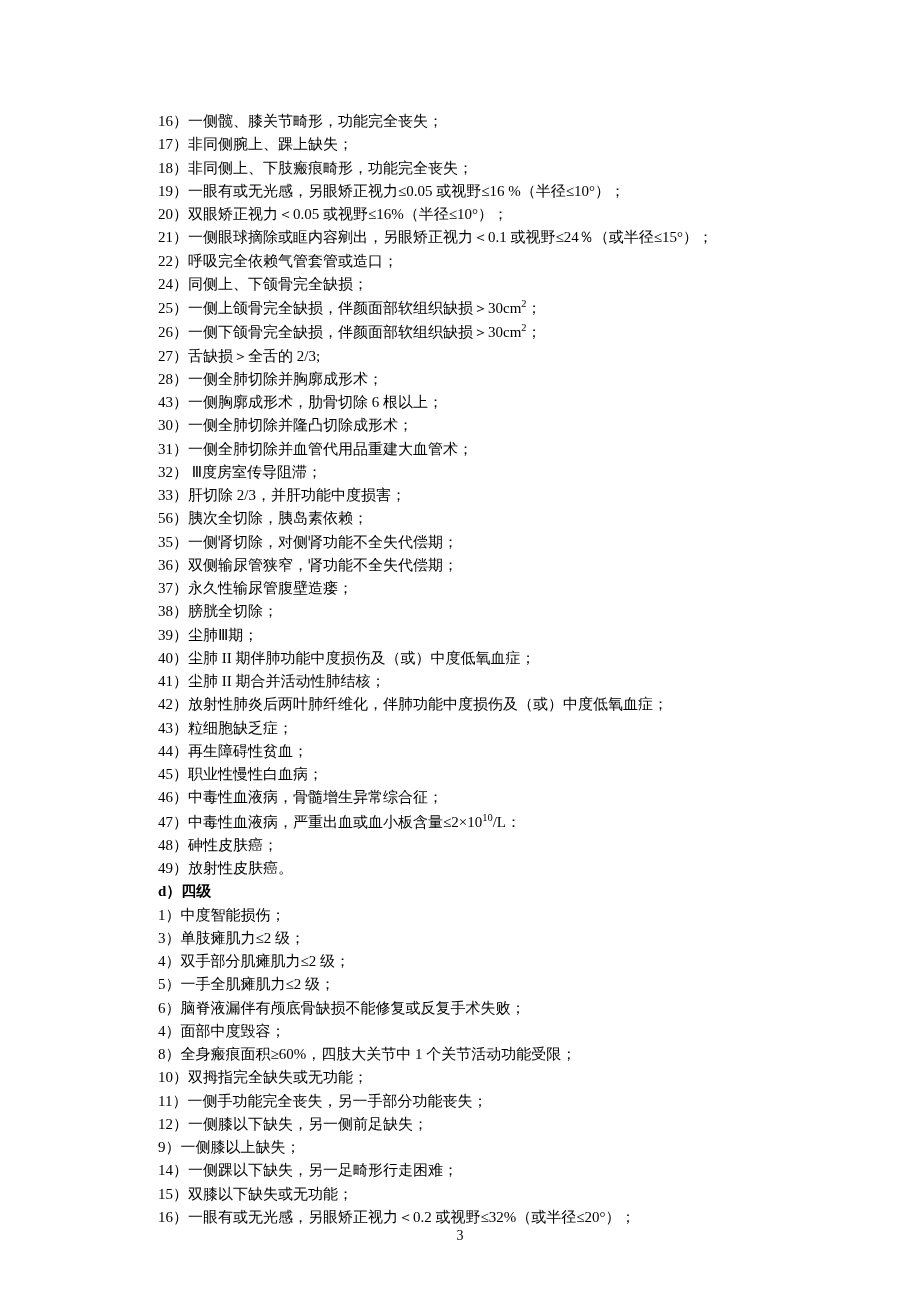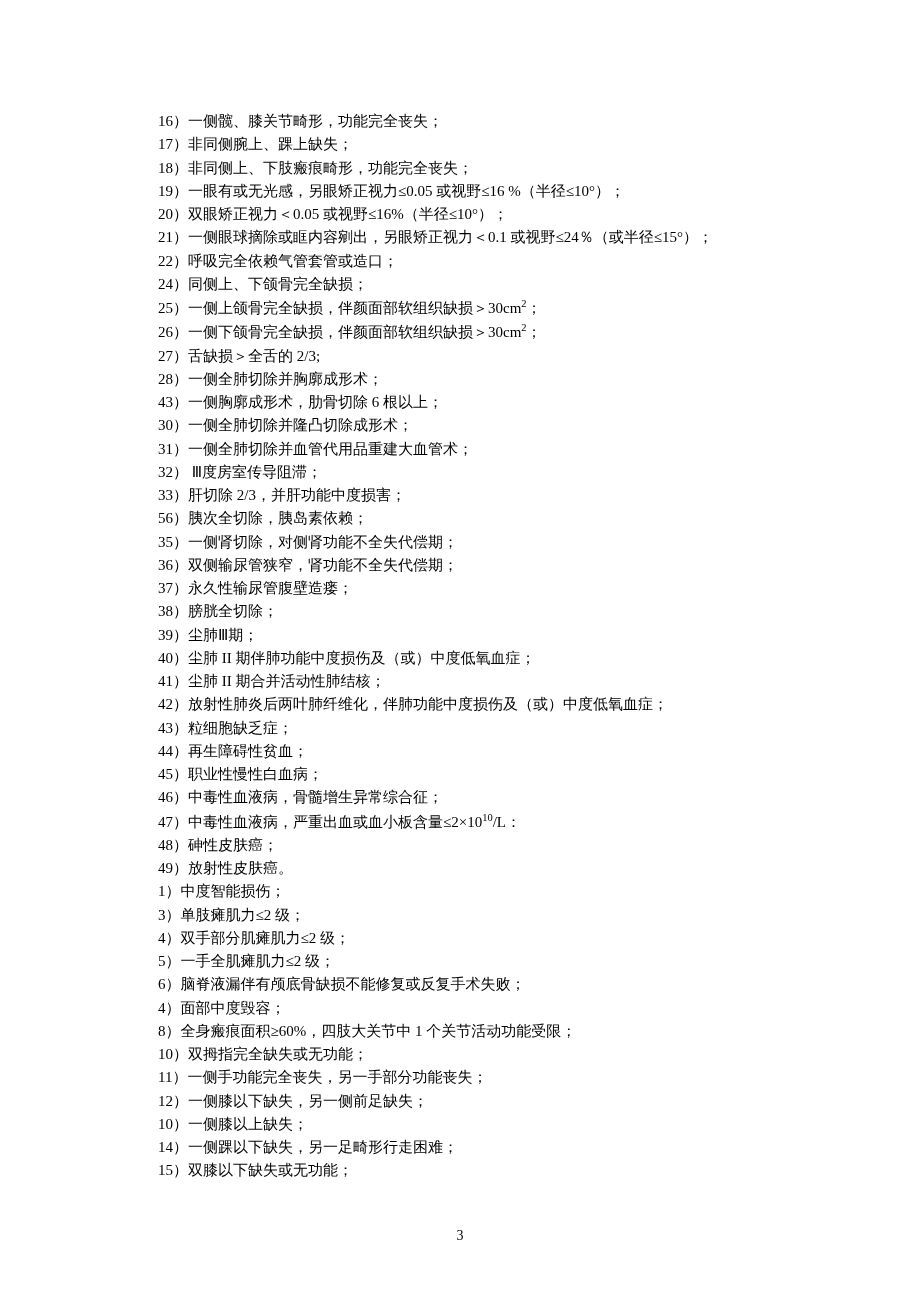--- a/index.html
+++ b/index.html
@@ -70,29 +70,33 @@
       <div class="line">41）尘肺 II 期合并活动性肺结核；</div>
       <div class="line">42）放射性肺炎后两叶肺纤维化，伴肺功能中度损伤及（或）中度低氧血症；</div>
       <div class="line">43）粒细胞缺乏症；</div>
       <div class="line">44）再生障碍性贫血；</div>
       <div class="line">45）职业性慢性白血病；</div>
       <div class="line">46）中毒性血液病，骨髓增生异常综合征；</div>
       <div class="line">47）中毒性血液病，严重出血或血小板含量≤2×10<sup>10</sup>/L：</div>
       <div class="line">48）砷性皮肤癌；</div>
       <div class="line">49）放射性皮肤癌。</div>
     </div>
+  <div class="line heading">
+    <span>d</span>）<span>四级</span>
+  </div>
   <div id="list2">
       <div class="line">1）中度智能损伤；</div>
       <div class="line">3）单肢瘫肌力≤2 级；</div>
       <div class="line">4）双手部分肌瘫肌力≤2 级；</div>
       <div class="line">5）一手全肌瘫肌力≤2 级；</div>
       <div class="line">6）脑脊液漏伴有颅底骨缺损不能修复或反复手术失败；</div>
       <div class="line">4）面部中度毁容；</div>
       <div class="line">8）全身瘢痕面积≥60%，四肢大关节中 1 个关节活动功能受限；</div>
       <div class="line">10）双拇指完全缺失或无功能；</div>
       <div class="line">11）一侧手功能完全丧失，另一手部分功能丧失；</div>
       <div class="line">12）一侧膝以下缺失，另一侧前足缺失；</div>
-      <div class="line">10）一侧膝以上缺失；</div>
+      <div class="line">9）一侧膝以上缺失；</div>
       <div class="line">14）一侧踝以下缺失，另一足畸形行走困难；</div>
       <div class="line">15）双膝以下缺失或无功能；</div>
+      <div class="line">16）一眼有或无光感，另眼矫正视力＜0.2 或视野≤32%（或半径≤20°）；</div>
     </div>
   <div class="page-number">3</div>
 </div>
 
 </body></html>

